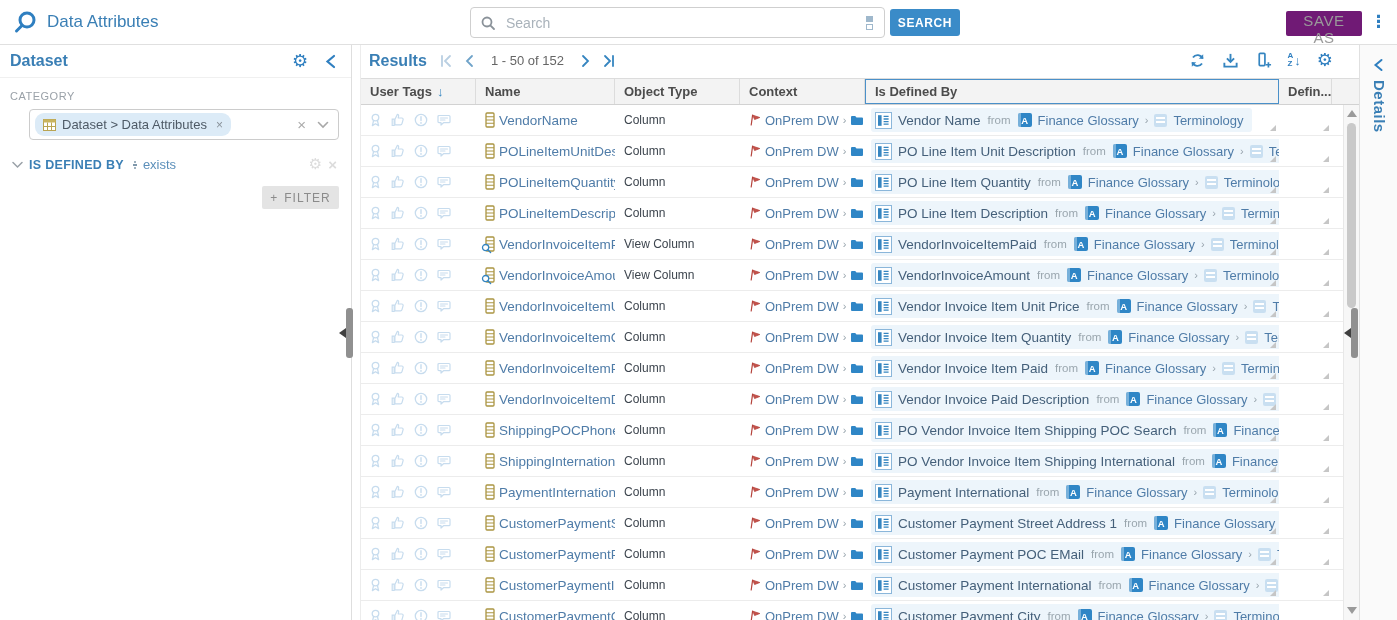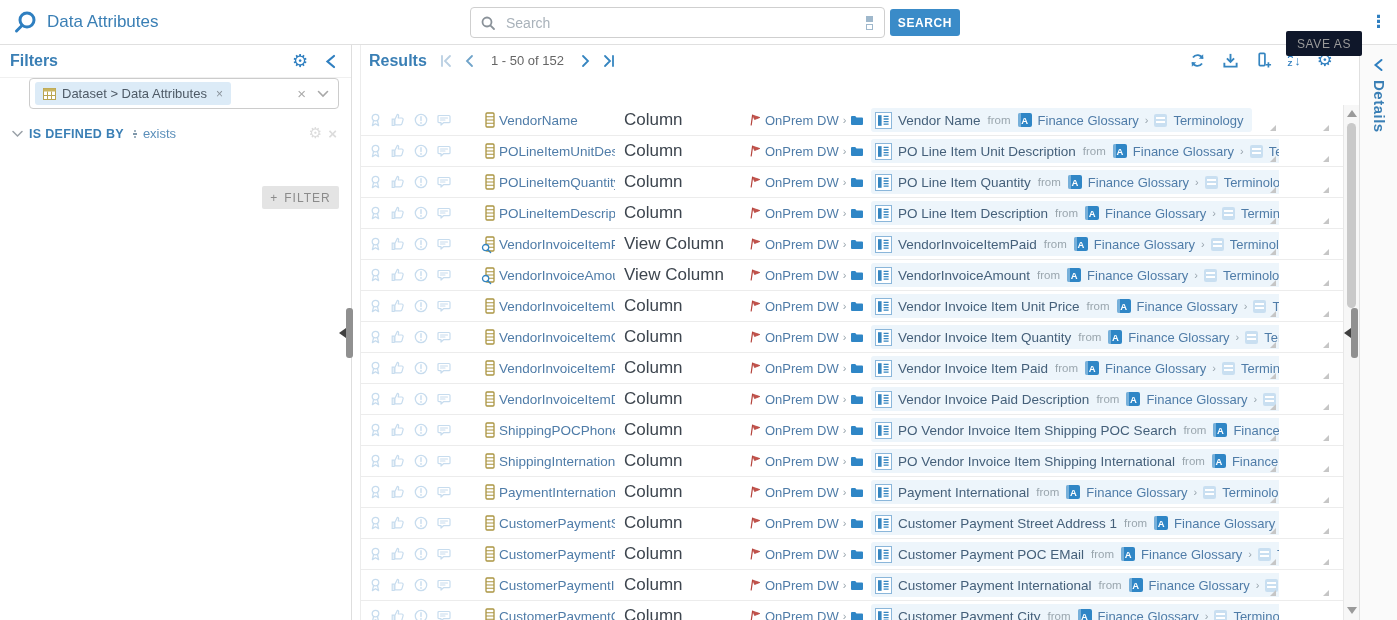--- a/index.html
+++ b/index.html
@@ -15,33 +15,33 @@
   .topbar { position:absolute; top:0; left:0; right:0; height:45px; background:#fff; border-bottom:1px solid #e0e0e0; z-index:5; }
   .logo { position:absolute; left:12px; top:9px; }
   .app-title { position:absolute; left:47px; top:12px; font-size:17px; color:#3a7fb5; }
   .search-wrap { position:absolute; left:470px; top:7px; width:415px; height:31px; border:1px solid #cfcfcf; border-radius:4px; display:flex; align-items:center; padding:0 9px; background:#fff; }
   .search-wrap input { border:none; outline:none; flex:1; font-size:14px; color:#555; font-family:inherit; margin-left:8px; background:transparent; }
   .search-wrap input::placeholder { color:#a9b2ba; }
   .adv-icon { width:11px; display:flex; flex-direction:column; gap:2px; }
   .adv-icon i { display:block; width:7px; height:6px; border:1px solid #9fb8cc; margin:0 auto; }
   .adv-icon i.f { background:#9fb8cc; }
   .search-btn { position:absolute; left:890px; top:9px; width:70px; height:27px; background:#3a8bc8; color:#fff; font-size:12px; font-weight:bold; letter-spacing:.6px; border:none; border-radius:3px; font-family:inherit; }
-  .saveas-btn { position:absolute; left:1286px; top:11px; width:76px; height:25px; background:#0f172a; color:#9a9a9a; font-size:12px; letter-spacing:.6px; border:none; border-radius:2px; font-family:inherit;margin-top:20px; }
+  .saveas-btn { position:absolute; left:1286px; top:11px; width:76px; height:25px; background:#701a75; color:#9a9a9a; font-size:15px; letter-spacing:.6px; border:none; border-radius:2px; font-family:inherit; }
   .kebab { position:absolute; left:1370px; top:11px; color:#2f7fc0; font-size:17px; font-weight:bold; font-family:"DejaVu Sans",sans-serif; cursor:pointer; }
 
   
   .filters-panel { position:absolute; left:0; top:45px; width:352px; bottom:0; background:#fff; border-right:1px solid #dedede; }
   .filters-header { height:33px; border-bottom:1px solid #f0f0f0; position:relative; }
   .filters-title { position:absolute; left:10px; top:7px; font-size:16px; font-weight:bold; color:#3a7fb5; }
   .gear-glyph { font-family:"DejaVu Sans",sans-serif; }
   .filters-gear { position:absolute; left:292px; top:5px; color:#2f7fc0; font-size:18px; cursor:pointer; }
   .filters-collapse { position:absolute; left:324px; top:9px; cursor:pointer; }
   .category-label { margin:12px 0 7px 10px; font-size:11px; color:#9aa1a8; letter-spacing:.5px; }
   .category-select { margin-left:29px; width:310px; height:31px; border:1px solid #ccc; border-radius:4px; display:flex; align-items:center; padding:0 9px 0 5px; }
-  .cat-chip { background:#dcebf7; border-radius:3px; height:23px; display:inline-flex; align-items:center; padding:0 8px; gap:6px; font-size:13px; color:#4e5a66; }
+  .cat-chip { background:#dcebf7; border-radius:9px; height:23px; display:inline-flex; align-items:center; padding:0 8px; gap:6px; font-size:13px; color:#4e5a66; }
   .chip-x { color:#8a939b; font-size:12px; margin-left:3px; cursor:pointer; }
   .select-controls { margin-left:auto; display:flex; align-items:center; gap:11px; }
   .sel-clear { color:#ababab; font-size:15px; cursor:pointer; line-height:1; }
   .applied-filter { margin:17px 0 0 12px; position:relative; display:flex; align-items:center; }
   .af-chevron { margin-right:6px; }
   .af-name { font-size:12.5px; font-weight:bold; color:#3a7fb5; letter-spacing:.3px; }
   .af-op { display:inline-flex; flex-direction:column; align-items:center; gap:1px; margin:0 6px 0 9px; }
   .af-op b { width:2px; height:2px; border-radius:50%; background:#7f98ab; }
   .af-op i { width:4px; height:2px; background:#7f98ab; }
   .af-value { font-size:13px; color:#5b8fba; }
@@ -79,21 +79,21 @@
   .th-context { width:125px; }
   .th-defby { width:414px; border:1px solid #4a90c9; padding-top:4px; }
   .th-defin { width:53px; }
   .th-fill { flex:1; border-right:none; }
 
   .rows { position:absolute; top:60px; left:0; right:16px; bottom:0; overflow:hidden; }
   .row { height:31px; border-bottom:1px solid #ececec; display:flex; align-items:center; }
   .cell { height:100%; display:flex; align-items:center; overflow:hidden; white-space:nowrap; flex-shrink:0; }
   .c-usertags { width:115px; padding-left:8px; gap:9px; }
   .c-name { width:139px; padding-left:9px; gap:4px; }
-  .c-type { width:125px; padding-left:9px; font-size:17px; color:#3d454e; }
+  .c-type { width:125px; padding-left:9px; font-size:12px; color:#3d454e; }
   .c-context { width:125px; padding-left:9px; gap:4px; font-size:13px; }
   .c-defby { width:414px; padding-left:6px; position:relative; }
   .c-defin { width:53px; position:relative; }
   .link { color:#4f7ca8; text-decoration:none; font-size:13.5px; cursor:pointer; }
   .ctx-link { font-size:13px; }
   .sep { color:#98a4ad; font-size:11px; }
   .name-icon { position:relative; flex-shrink:0; }
   .name-icon .mag { display:none; position:absolute; left:-4px; bottom:-2px; }
   .name-icon.view .mag { display:block; }
   .chip { display:inline-flex; align-items:center; gap:6px; background:#edf5fb; border-radius:3px; height:24px; padding:0 9px 0 4px; white-space:nowrap; flex-shrink:0; }
@@ -145,29 +145,30 @@
         <i></i>
       </span>
   </div>
   <button class="search-btn">SEARCH</button>
   <button class="saveas-btn">SAVE AS</button>
   <span class="kebab">⋮</span>
 </div>
 
 <div class="filters-panel">
   <div class="filters-header">
-    <span class="filters-title">Filters</span>
+    <span class="filters-title">Dataset</span>
     <span class="filters-gear gear-glyph">⚙</span>
     <span class="filters-collapse">
       <svg width="13" height="15" viewBox="0 0 13 15">
           <path d="M10 2L3.5 7.5 10 13" fill="none" stroke="#2f7fc0" stroke-width="2.2" stroke-linecap="round"></path>
         </svg>
     </span>
   </div>
 
+  <div class="category-label">CATEGORY</div>
   <div class="category-select">
     <span class="cat-chip">
       <span>
         <svg width="13" height="12" viewBox="0 0 13 12">
             <rect x="0.5" y="0.5" width="12" height="11" fill="#fff" stroke="#b9a452"></rect>
             <rect x="0.5" y="0.5" width="12" height="3" fill="#c9b45e"></rect>
             <path d="M0.5 7.5h12M4.5 3.5v8M8.5 3.5v8" stroke="#b9a452" fill="none"></path>
           </svg>
       </span>
       <span>Dataset &gt; Data Attributes</span>
@@ -262,20 +263,29 @@
         <span class="letters">
             <span>A</span>
             <span>Z</span>
           </span>
         <span class="arr">↓</span>
       </span>
       <span class="tb-gear gear-glyph">⚙</span>
     </div>
   </div>
 
+  <div class="thead">
+    <div class="th th-usertags"><span>User Tags</span><span class="sort-ind">↓</span></div>
+    <div class="th th-name">Name</div>
+    <div class="th th-type">Object Type</div>
+    <div class="th th-context">Context</div>
+    <div class="th th-defby">Is Defined By</div>
+    <div class="th th-defin">Defin...</div>
+    <div class="th th-fill"></div>
+  </div>
 
   <div class="rows">
   <div class="row">
     <div class="cell c-usertags">
       <span class="tagicon">
         <svg width="13" height="14" viewBox="0 0 13 14">
               <circle cx="6.5" cy="4.6" r="3.3" fill="none" stroke="#c7dcee" stroke-width="1.3"></circle>
               <path d="M4.6 7.4L3.4 12.6l3.1-1.9 3.1 1.9-1.2-5.2" fill="none" stroke="#c7dcee" stroke-width="1.3" stroke-linejoin="round"></path>
             </svg>
       </span>

